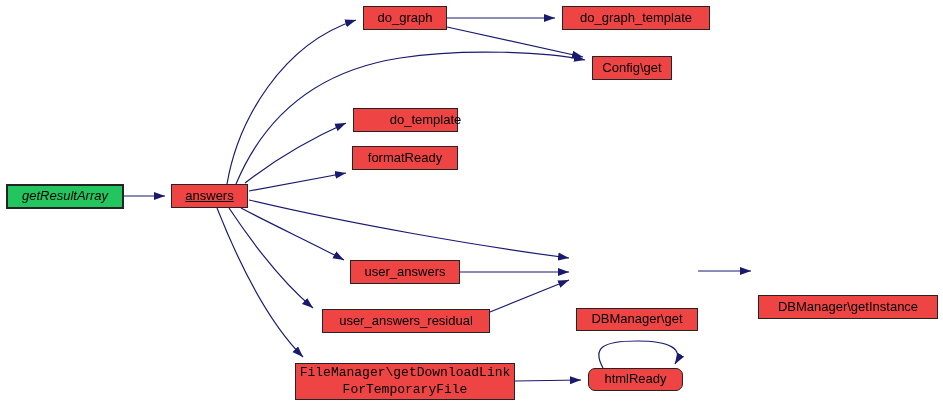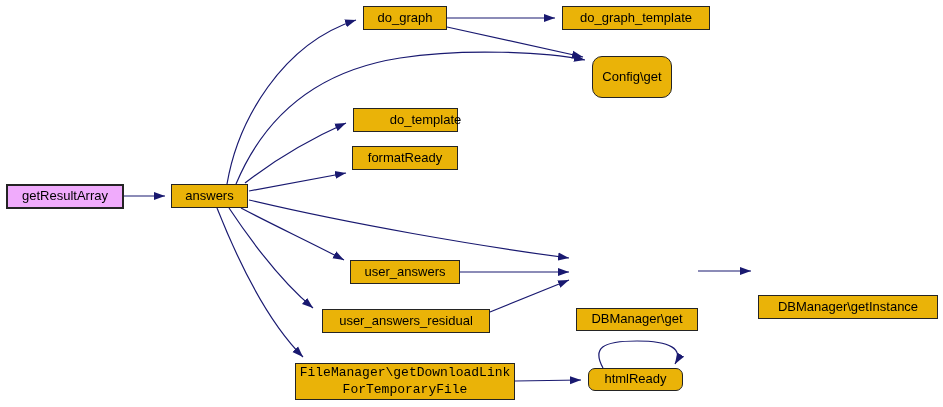--- a/index.html
+++ b/index.html
@@ -18,35 +18,36 @@
   #edge-layer {
     position: absolute;
     left: 0;
     top: 0;
     width: 943px;
     height: 407px;
   }
   .node {
     position: absolute;
     box-sizing: border-box;
-    background: #eab308;
+    background: #ef4444;
     border: 1px solid #242424;
     color: #000000;
     font-size: 13px;
     line-height: 1.25;
     display: flex;
     align-items: center;
     justify-content: center;
     text-align: center;
     white-space: pre-line;
     cursor: pointer;
   }
   .node.highlight {
-    background: #f0abfc;
+    background: #22c55e;
     border-width: 2px;
+    font-style: italic;
   }
   .edge {
     fill: none;
     stroke: #191970;
     stroke-width: 1.2px;
   }
 </style>
 </head>
 <body>
 
@@ -71,24 +72,24 @@
         <path class="edge" d="M447,27 L583,57" marker-end="url(#arrowhead)" style="stroke: rgb(25, 25, 112);"></path>
         <path class="edge" d="M460,272 L569,272" marker-end="url(#arrowhead)" style="stroke: rgb(25, 25, 112);"></path>
         <path class="edge" d="M490,312 L569,280" marker-end="url(#arrowhead)" style="stroke: rgb(25, 25, 112);"></path>
         <path class="edge" d="M698,271 L751,271" marker-end="url(#arrowhead)" style="stroke: rgb(25, 25, 112);"></path>
         <path class="edge" d="M515,381 L581,380" marker-end="url(#arrowhead)" style="stroke: rgb(25, 25, 112);"></path>
         <path class="edge" d="M603,368 C592,348 602,341 637,341 C670,341 684,349 675,364" marker-end="url(#arrowhead)" style="stroke: rgb(25, 25, 112);"></path>
       </g>
   </svg>
   <div id="node-layer">
       <div class="node highlight" style="left: 6px; top: 184px; width: 118px; height: 25px;">getResultArray</div>
-      <div class="node" style="left: 171px; top: 184px; width: 77px; height: 24px;">answers</div>
+      <div class="node" style="left: 171px; top: 184px; width: 77px; height: 24px; text-decoration: underline;">answers</div>
       <div class="node" style="left: 363px; top: 6px; width: 84px; height: 24px;">do_graph</div>
       <div class="node" style="left: 562px; top: 6px; width: 148px; height: 24px;">do_graph_template</div>
-      <div class="node" style="left: 592px; top: 56px; width: 80px; height: 42px; border-radius: 10px;">Config\get</div>
+      <div class="node" style="left: 592px; top: 56px; width: 80px; height: 24px;">Config\get</div>
       <div class="node" style="left: 353px; top: 108px; width: 105px; height: 24px; padding-left: 40px;">do_template</div>
       <div class="node" style="left: 352px; top: 146px; width: 106px; height: 24px;">formatReady</div>
       <div class="node" style="left: 350px; top: 260px; width: 110px; height: 24px;">user_answers</div>
       <div class="node" style="left: 322px; top: 309px; width: 168px; height: 24px;">user_answers_residual</div>
       <div class="node" style="left: 576px; top: 260px; width: 122px; height: 23px; margin-top: 48px;">DBManager\get</div>
       <div class="node" style="left: 758px; top: 259px; width: 180px; height: 24px; margin-top: 36px;">DBManager\getInstance</div>
       <div class="node" style="left: 295px; top: 363px; width: 220px; height: 37px; font-family: Liberation Mono, monospace;">FileManager\getDownloadLink
 ForTemporaryFile</div>
       <div class="node" style="left: 588px; top: 368px; width: 95px; height: 23px; border-radius: 7px;">htmlReady</div>
     </div>

